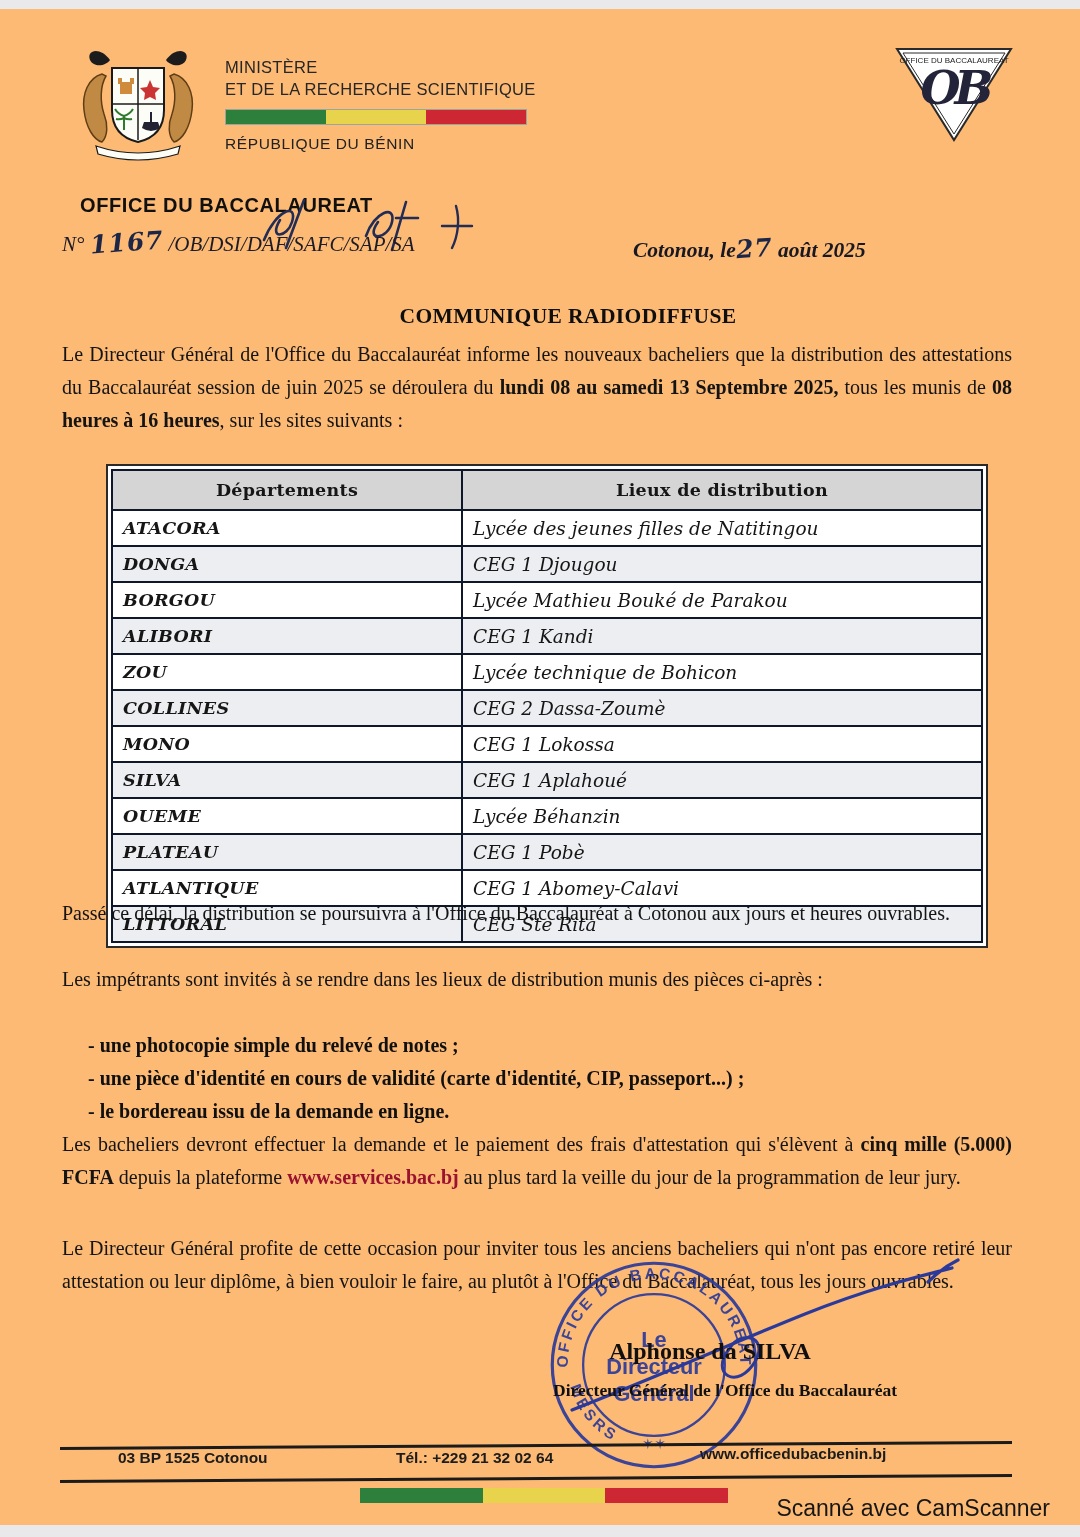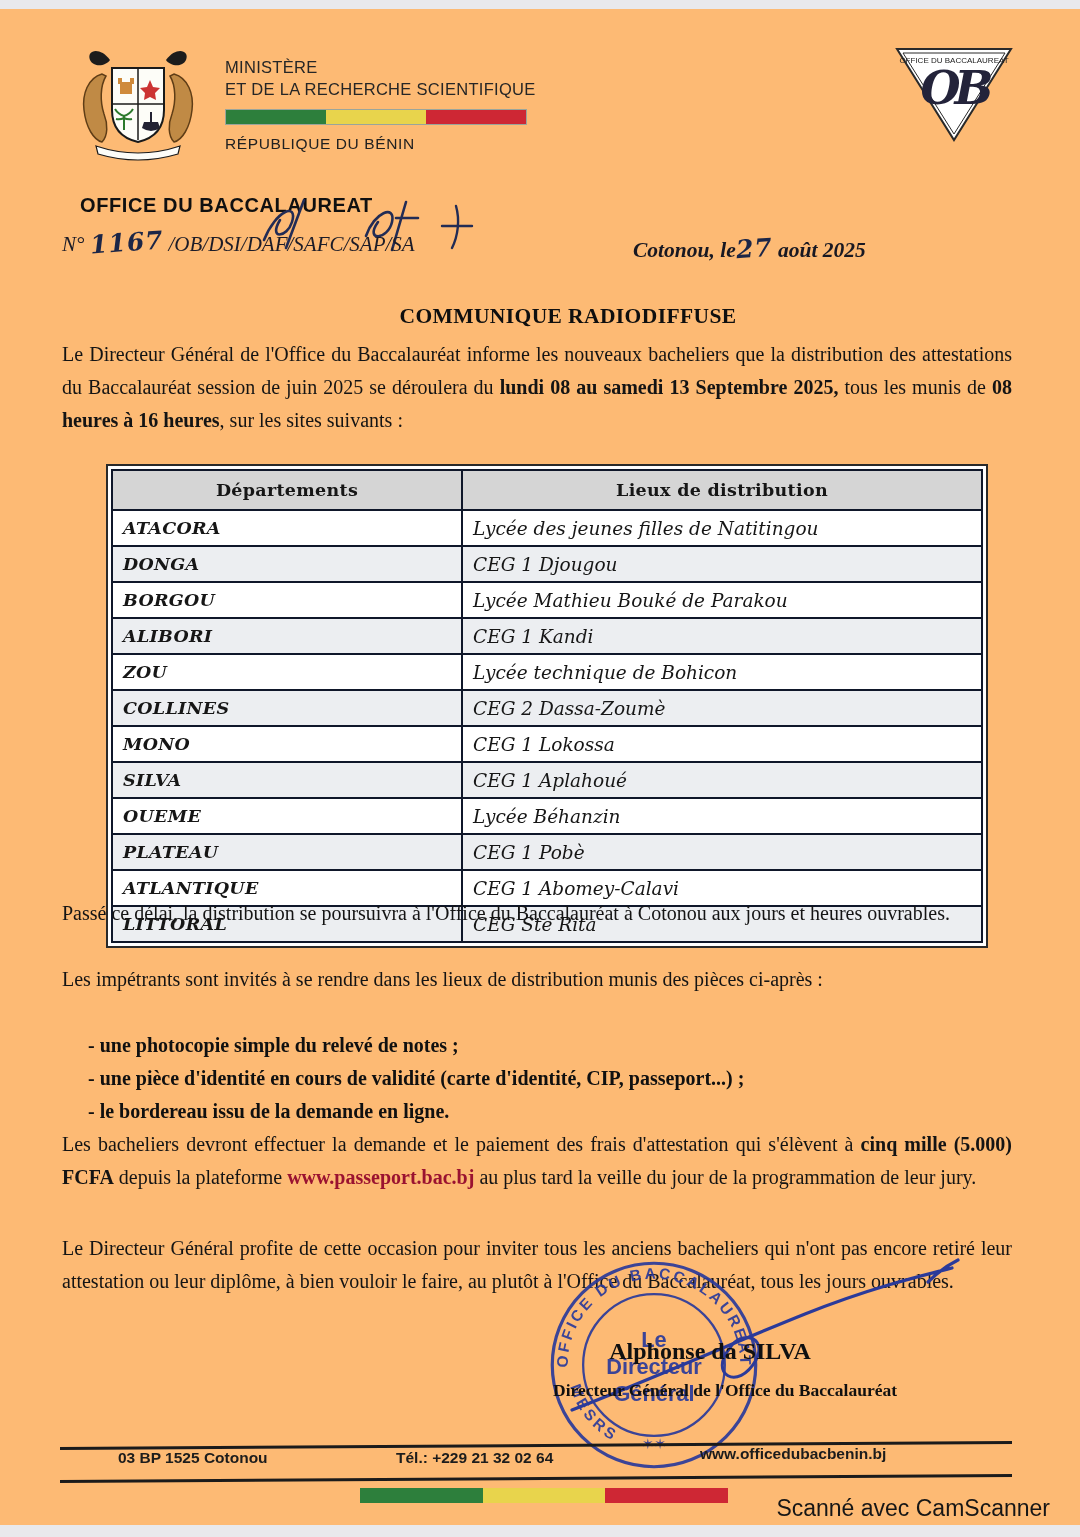--- a/index.html
+++ b/index.html
@@ -203,21 +203,21 @@
 
   <div class="para p2">Passé ce délai, la distribution se poursuivra à l'Office du Baccalauréat à Cotonou aux jours et heures ouvrables.</div>
   <div class="para p3">Les impétrants sont invités à se rendre dans les lieux de distribution munis des pièces ci-après :</div>
 
   <div class="bullets">
     <div>- une photocopie simple du relevé de notes ;</div>
     <div>- une pièce d'identité en cours de validité (carte d'identité, CIP, passeport...) ;</div>
     <div>- le bordereau issu de la demande en ligne.</div>
   </div>
 
-  <div class="para p4"><span>Les bacheliers devront effectuer la demande et le paiement des frais d'attestation qui s'élèvent à </span><b>cinq mille (5.000) FCFA</b><span> depuis la plateforme </span><span class="link-red">www.passeport.bac.bj</span><span> au plus tard la veille du jour de la programmation de leur jury.</span></div>
+  <div class="para p4"><span>Les bacheliers devront effectuer la demande et le paiement des frais d'attestation qui s'élèvent à </span><b>cinq mille (5.000) FCFA</b><span> depuis la plateforme </span><span class="link-red">www.services.bac.bj</span><span> au plus tard la veille du jour de la programmation de leur jury.</span></div>
 
   <div class="para p5">Le Directeur Général profite de cette occasion pour inviter tous les anciens bacheliers qui n'ont pas encore retiré leur attestation ou leur diplôme, à bien vouloir le faire, au plutôt à l'Office du Baccalauréat, tous les jours ouvrables.</div>
 
   <svg class="stamp" width="218" height="218" viewBox="0 0 240 240">
     <defs>
       <path id="arcTop" d="M 25,120 A 95,95 0 1 1 215,120" fill="none"></path>
       <path id="arcBottom" d="M 25,120 A 95,95 0 0 0 215,120" fill="none"></path>
     </defs>
     <circle cx="120" cy="120" r="112" fill="none" stroke="#2b3a9a" stroke-width="3.5"></circle>
     <circle cx="120" cy="120" r="78" fill="none" stroke="#2b3a9a" stroke-width="2.5"></circle>

